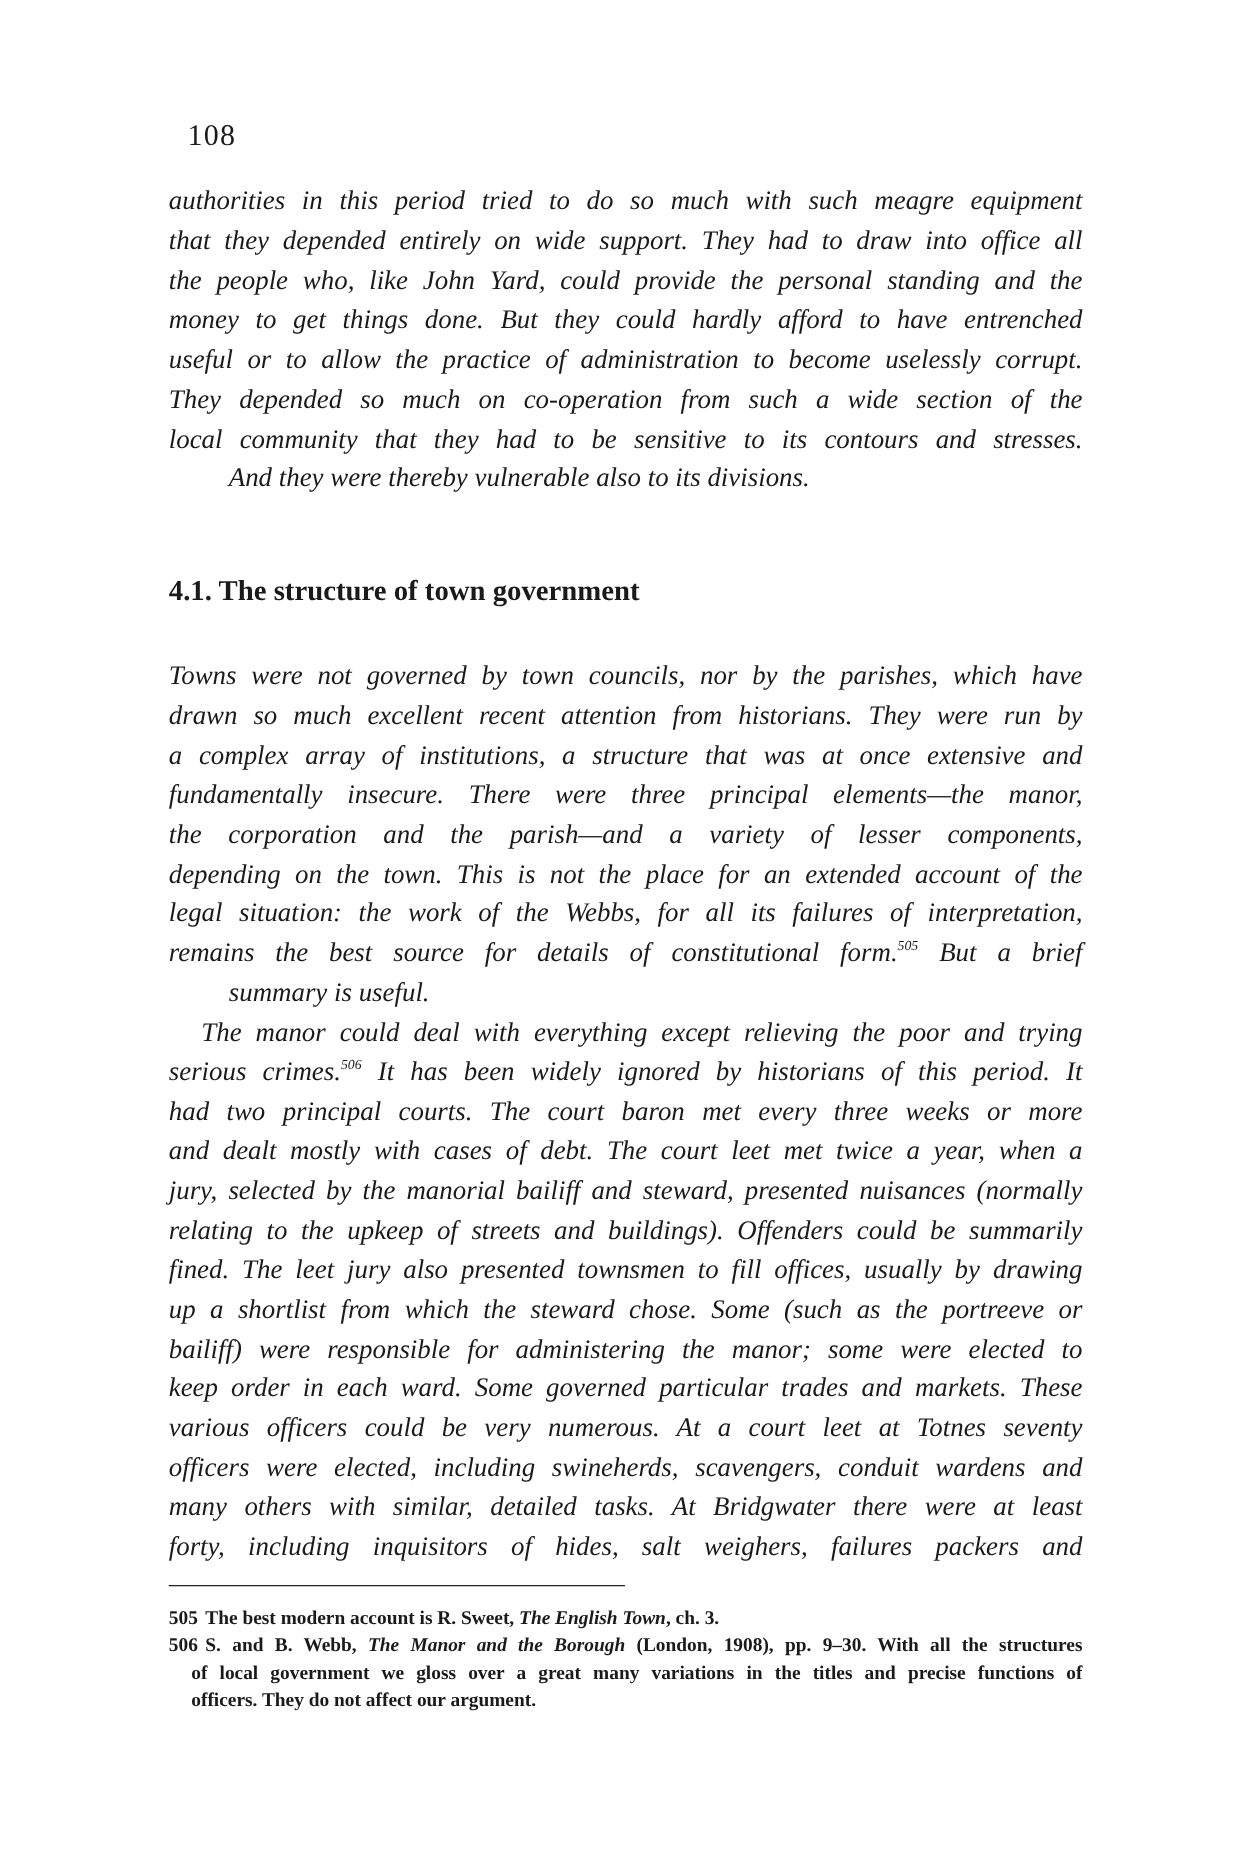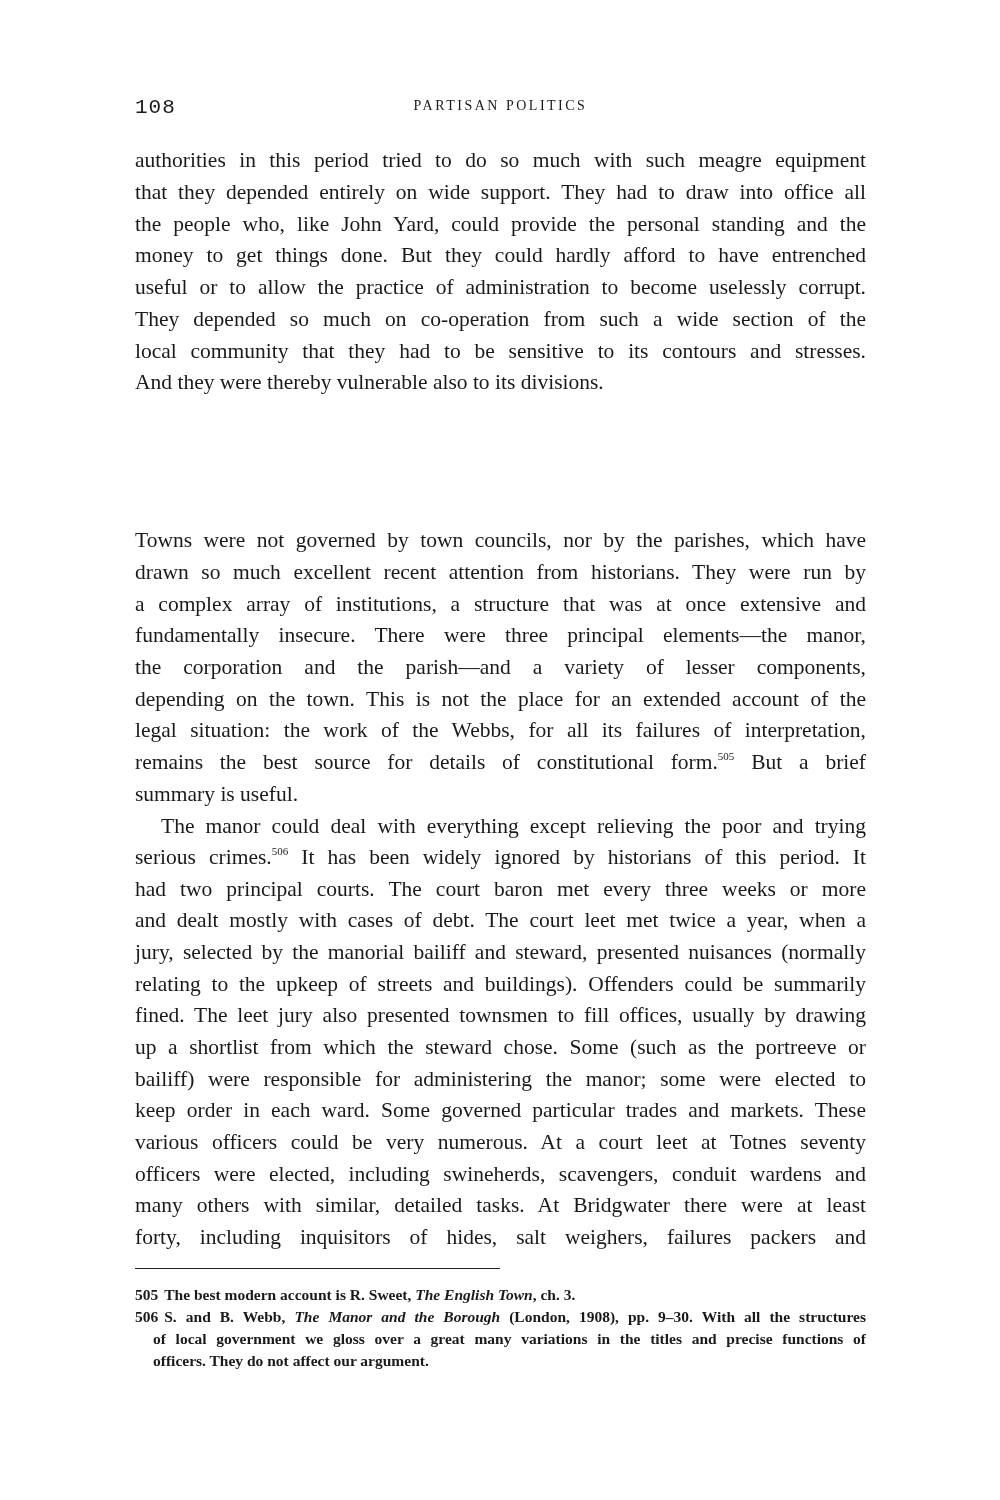--- a/index.html
+++ b/index.html
@@ -22,25 +22,24 @@
     }
     .running-head {
       position: absolute;
       top: 96px;
       left: 135px;
       width: 731px;
       height: 24px;
     }
     .page-number {
       position: absolute;
-      left: 0;
+      left: 15px;
       top: 0;
-      font-size: 21px;
+      font-size: 24px;
       letter-spacing: 1px;
-      font-family: Liberation Mono, monospace;
     }
     .running-title {
       position: absolute;
       left: 0;
       width: 100%;
       text-align: center;
       top: 2px;
       font-size: 14px;
       letter-spacing: 2.5px;
       text-transform: uppercase;
@@ -49,23 +48,25 @@
     .line {
       position: absolute;
       left: 135px;
       width: 731px;
       font-size: 21.5px;
       line-height: 32px;
       height: 32px;
       white-space: nowrap;
       text-align: justify;
       text-align-last: justify;
+      font-style: italic;
     }
     .line.last {
       text-align-last: left;
+      margin-left: 48px;
     }
     .line.indent {
       left: 161px;
       width: 705px;
     }
     sup {
       font-size: 11px;
       vertical-align: 9px;
       line-height: 0;
     }
@@ -102,34 +103,34 @@
     .fn-num { margin-right: 6px; }
     em { font-style: italic; }
   </style>
 </head>
 <body>
 
 <div class="page">
 
   <div class="running-head">
     <span class="page-number">108</span>
-    <span class="running-title">Partisan Politics</span>
   </div>
 
   <div>
     <div class="line" style="top:144px">authorities in this period tried to do so much with such meagre equipment</div>
     <div class="line" style="top:176px">that they depended entirely on wide support. They had to draw into office all</div>
     <div class="line" style="top:208px">the people who, like John Yard, could provide the personal standing and the</div>
     <div class="line" style="top:239px">money to get things done. But they could hardly afford to have entrenched</div>
     <div class="line" style="top:271px">useful or to allow the practice of administration to become uselessly corrupt.</div>
     <div class="line" style="top:303px">They depended so much on co-operation from such a wide section of the</div>
     <div class="line" style="top:335px">local community that they had to be sensitive to its contours and stresses.</div>
     <div class="line last" style="top:366px">And they were thereby vulnerable also to its divisions.</div>
   </div>
 
+  <h2 class="section-heading" style="margin:0">4.1. The structure of town government</h2>
 
   <div>
     <div class="line" style="top:524px">Towns were not governed by town councils, nor by the parishes, which have</div>
     <div class="line" style="top:556px">drawn so much excellent recent attention from historians. They were run by</div>
     <div class="line" style="top:588px">a complex array of institutions, a structure that was at once extensive and</div>
     <div class="line" style="top:619px">fundamentally insecure. There were three principal elements—the manor,</div>
     <div class="line" style="top:651px">the corporation and the parish—and a variety of lesser components,</div>
     <div class="line" style="top:683px">depending on the town. This is not the place for an extended account of the</div>
     <div class="line" style="top:714px">legal situation: the work of the Webbs, for all its failures of interpretation,</div>
     <div class="line" style="top:746px"><span>remains the best source for details of constitutional form.</span><sup>505</sup><span> But a brief</span></div>

